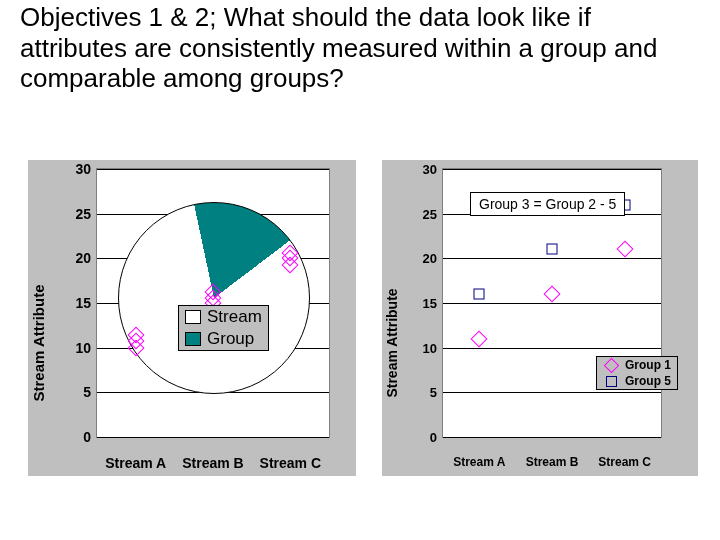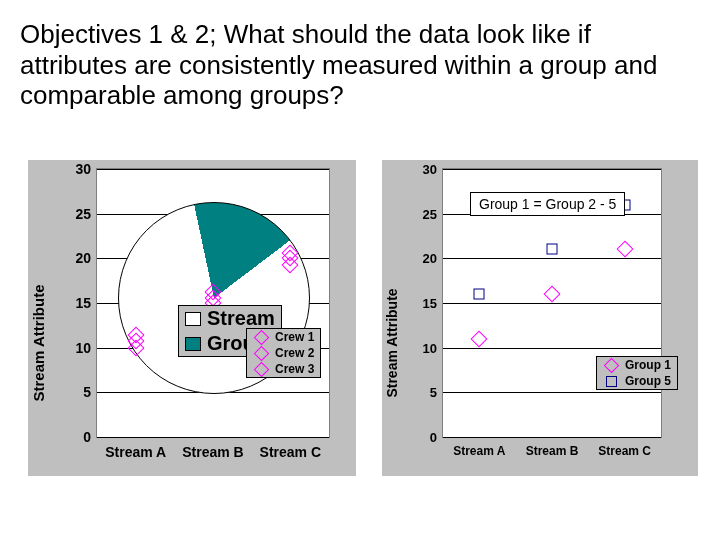--- a/index.html
+++ b/index.html
@@ -12,21 +12,21 @@
     overflow: hidden;
   }
   .slide {
     position: relative;
     width: 720px;
     height: 540px;
   }
   .title {
     position: absolute;
     left: 20px;
-    top: 19px;
+    top: 2px;
     width: 680px;
     color: #000;
     font-size: 26px;
     line-height: 1.18;
     font-weight: normal;
   }
   .chart {
     position: absolute;
     background: #bfbfbf;
     font-family: Arial, Helvetica, sans-serif;
@@ -74,21 +74,21 @@
     transform: translateY(-50%);
     font-size: 14px;
     font-weight: bold;
     color: #000;
     font-family: Arial, Helvetica, sans-serif;
   }
   .right .ytick { font-size: 13px; }
   .xtick {
     position: absolute;
     top: 100%;
-    margin-top: 7px;
+    margin-top: 18px;
     font-size: 14px;
     font-weight: bold;
     color: #000;
     transform: translateX(-50%);
     white-space: nowrap;
   }
   .right .xtick { font-size: 12px; }
   .ylabel {
     position: absolute;
     left: 4px;
@@ -141,22 +141,22 @@
     border: 1px solid #ff00ff;
     transform: rotate(45deg);
     margin: 0 8px 0 3px;
   }
   .legend-mark-square {
     width: 9px; height: 9px;
     border: 1px solid #000080;
     margin: 0 8px 0 3px;
   }
   .legend-text {
-    font-size: 20px;
-    font-weight: bold;
+    font-size: 17px;
+    font-weight: normal;
     color: #000;
   }
   .legend.small .legend-text { font-size: 12px; font-weight: bold; }
   .annot {
     position: absolute;
     background: #ffffff;
     border: 1px solid #000;
     font-family: Arial, Helvetica, sans-serif;
     font-size: 14px;
     color: #000;
@@ -206,34 +206,20 @@
       <div class="legend-row">
         <span class="legend-swatch" style="background:#ffffff;"></span>
         <span class="legend-text">Stream</span>
       </div>
       <div class="legend-row">
         <span class="legend-swatch" style="background:#008080;"></span>
         <span class="legend-text">Group</span>
       </div>
     </div>
 
-    <div class="legend small" style="left:218px; top:168px;">
-      <div class="legend-row">
-        <span class="legend-mark-diamond"></span>
-        <span class="legend-text">Crew 1</span>
-      </div>
-      <div class="legend-row">
-        <span class="legend-mark-diamond"></span>
-        <span class="legend-text">Crew 2</span>
-      </div>
-      <div class="legend-row">
-        <span class="legend-mark-diamond"></span>
-        <span class="legend-text">Crew 3</span>
-      </div>
-    </div>
   </div>
 
   <div class="chart right">
     <div class="ylabel">Stream Attribute</div>
     <div class="plot" id="plot-right">
         <div class="grid-h" style="top: 268px;"></div>
         <div class="ytick" style="top: 268px;">0</div>
         <div class="grid-h" style="top: 223.333px;"></div>
         <div class="ytick" style="top: 223.333px;">5</div>
         <div class="grid-h" style="top: 178.667px;"></div>
@@ -261,14 +247,14 @@
         <span class="legend-mark-diamond"></span>
         <span class="legend-text">Group 1</span>
       </div>
       <div class="legend-row">
         <span class="legend-mark-square"></span>
         <span class="legend-text">Group 5</span>
       </div>
     </div>
   </div>
 
-  <div class="annot" style="left:470px; top:192px;">Group 1 = Group 2 - 5</div>
+  <div class="annot" style="left:470px; top:192px;">Group 3 = Group 2 - 5</div>
 </div>
 
 </body></html>

